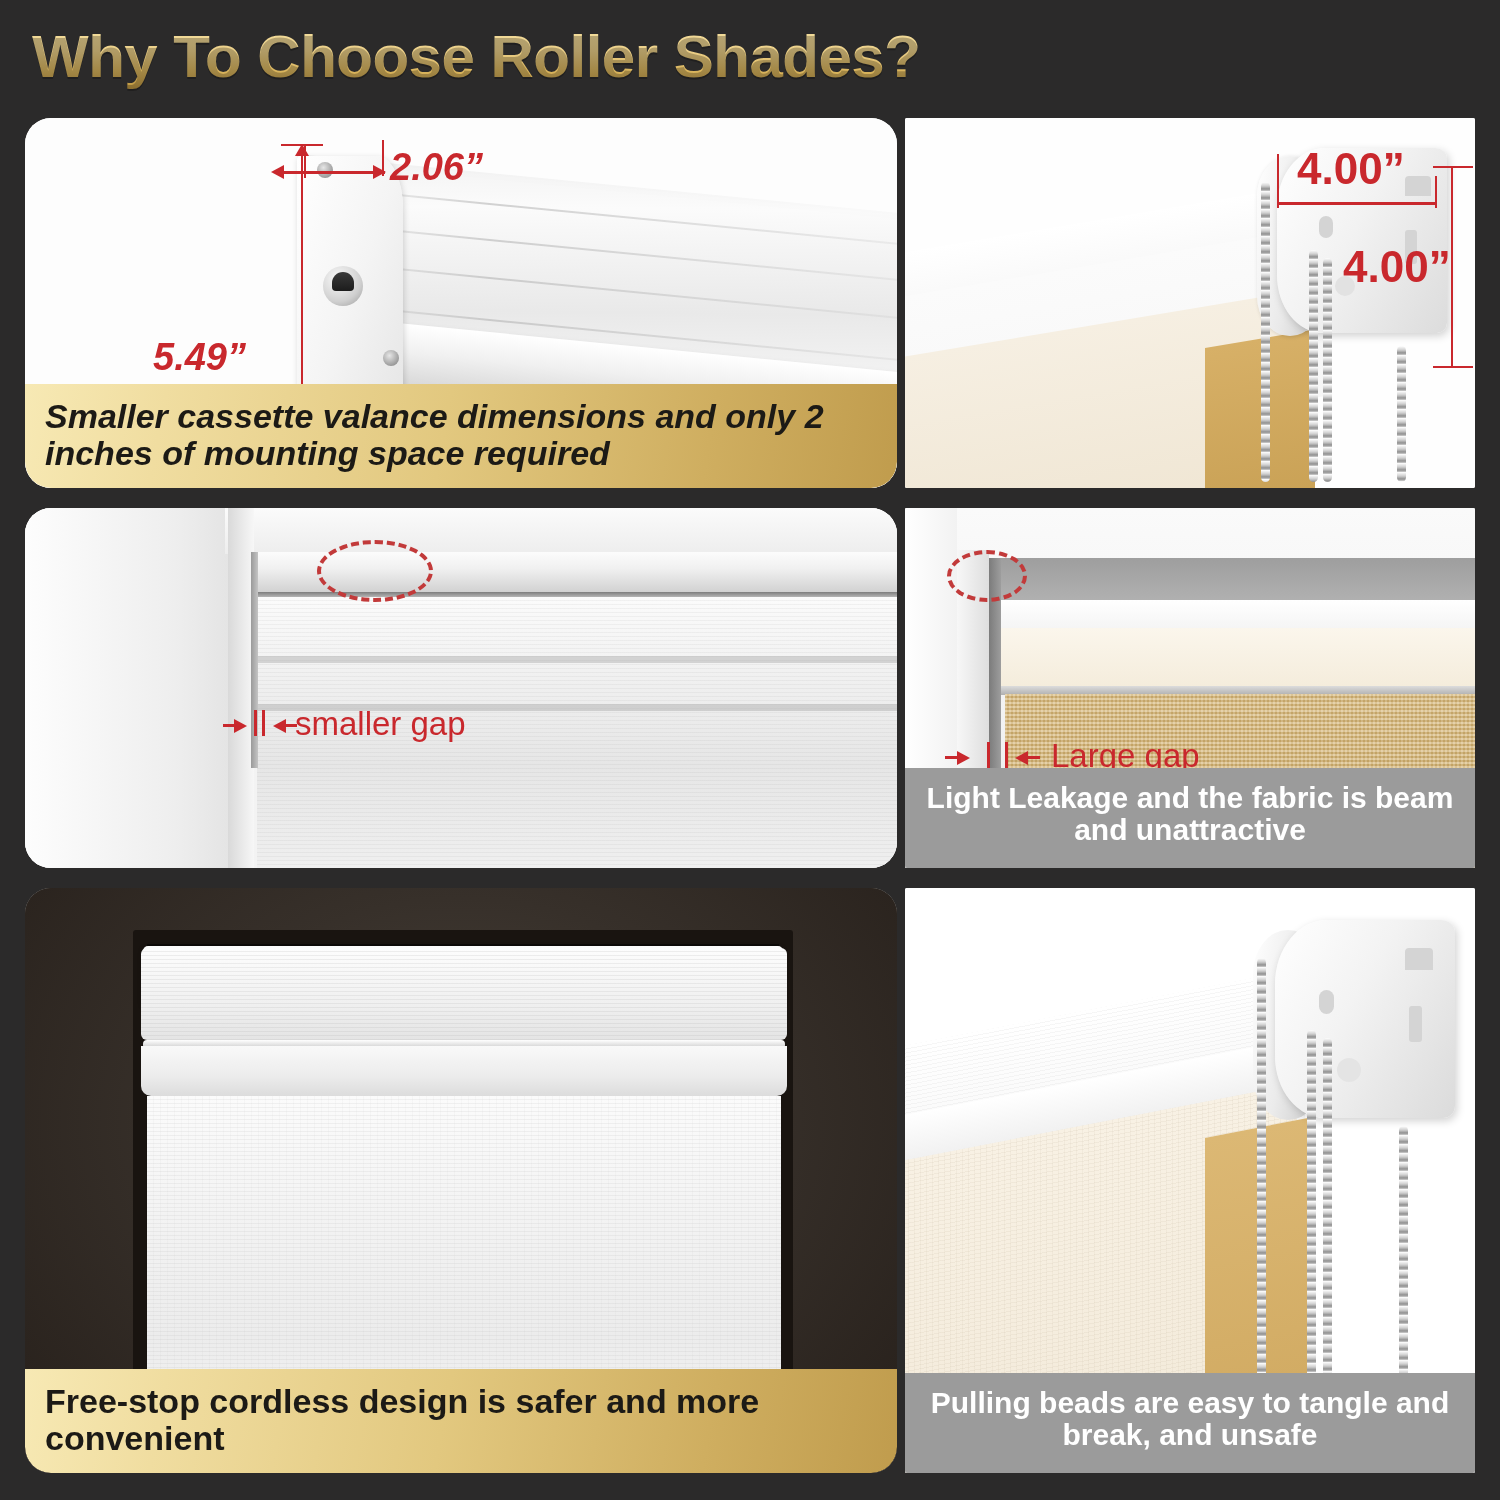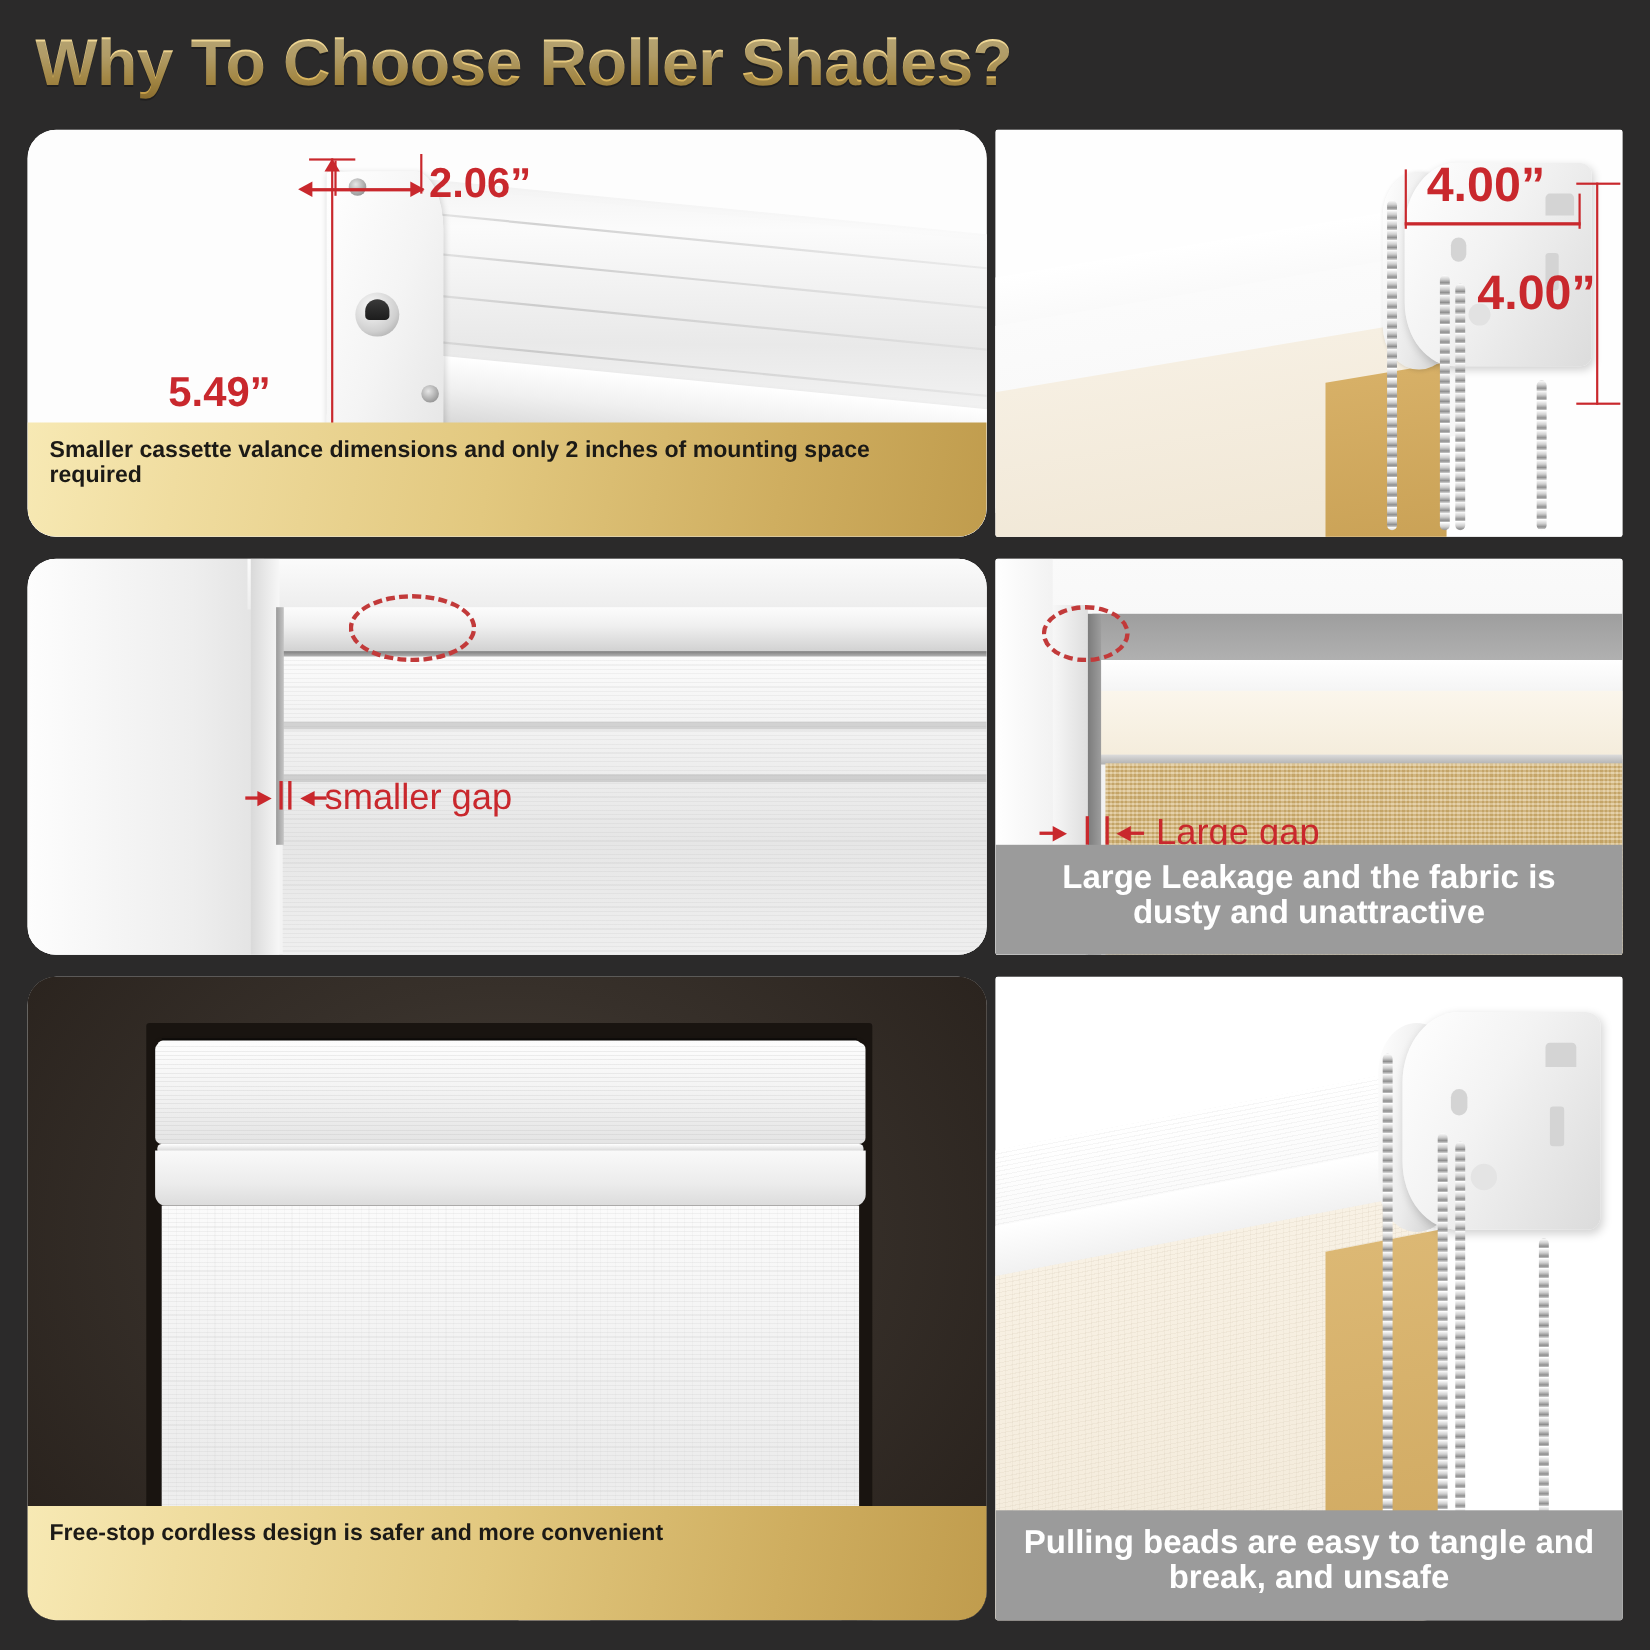--- a/index.html
+++ b/index.html
@@ -38,42 +38,42 @@
   }
 
   .panel {
     position: absolute;
     overflow: hidden;
     background: #ffffff;
   }
   .panel.left  { border-radius: 26px; }
   .panel.right { border-radius: 2px; text-align: center; }
 
-  .p1 { left: 25px;  top: 118px;  width: 872px; height: 370px; }
+  .p1 { left: 25px;  top: 118px;  width: 872px; height: 370px; font-style: italic; }
   .p2 { left: 905px; top: 118px;  width: 570px; height: 370px; }
   .p3 { left: 25px;  top: 508px;  width: 872px; height: 360px; }
   .p4 { left: 905px; top: 508px;  width: 570px; height: 360px; }
   .p5 { left: 25px;  top: 888px;  width: 872px; height: 585px; }
   .p6 { left: 905px; top: 888px;  width: 570px; height: 585px; }
 
   .photo { position: absolute; left: 0; top: 0; right: 0; bottom: 0; overflow: hidden; }
 
   
   .caption {
     position: absolute;
     left: 0; right: 0; bottom: 0;
     padding: 14px 20px 16px 20px;
     font-weight: bold;
     line-height: 1.08;
     z-index: 9;
   }
   .caption.gold {
     background: linear-gradient(100deg, #f7e9b4 0%, #f0dda0 16%, #e2c87f 48%, #cfae60 78%, #c09c4d 100%);
     color: #1c1a16;
-    font-size: 21px;
+    font-size: 34px;
     border-bottom-left-radius: 26px;
     border-bottom-right-radius: 26px;
     min-height: 104px;
   }
   .caption.gray {
     background: #9b9b9b;
     color: #ffffff;
     font-size: 30px;
     min-height: 100px;
   }
@@ -447,21 +447,21 @@
       <div class="dashcircle" style="left:42px; top:42px; width:80px; height:52px;"></div>
 
       <div class="arrow-r" style="left:52px; top:243px;"></div>
       <div class="dline-h" style="left:40px; top:248px; width:16px; height:3px;"></div>
       <div class="dline-v" style="left:82px; top:234px; height:26px; width:3px;"></div>
       <div class="dline-v" style="left:100px; top:234px; height:26px; width:3px;"></div>
       <div class="arrow-l" style="left:110px; top:243px;"></div>
       <div class="dline-h" style="left:121px; top:248px; width:14px; height:3px;"></div>
       <div class="gap-label noselect" style="left:146px; top:229px; font-size:33px;">Large gap</div>
     </div>
-    <div class="caption gray noselect">Large Leakage and the fabric is dusty and unattractive</div>
+    <div class="caption gray noselect">Light Leakage and the fabric is beam and unattractive</div>
   </div>
 
   <div class="panel right p6">
     <div class="photo">
       <div class="v6-bg"></div>
       <div class="v6-whitefab"></div>
       <div class="v6-whitelip"></div>
       <div class="v6-cream"></div>
       <div class="v6-tan"></div>
       <div class="v6-roller"></div>

